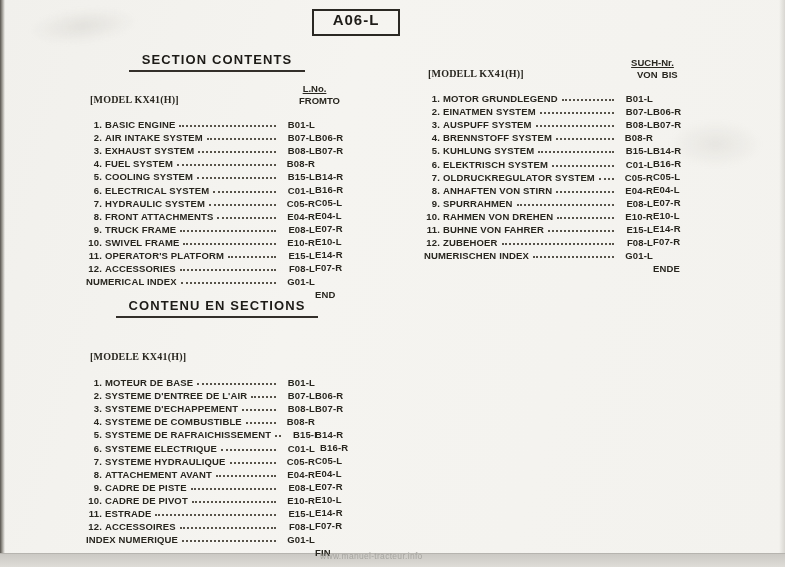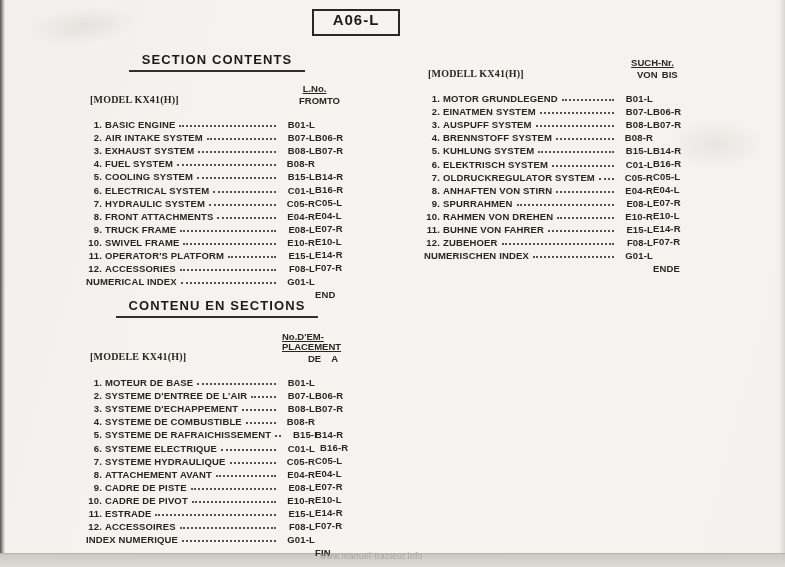--- a/index.html
+++ b/index.html
@@ -292,30 +292,20 @@
     <span class="to">ENDE</span>
   </div>
         </div>
   </section>
       <section class="toc toc-french">
     <div class="heading-wrap">
       <span class="heading">CONTENU EN SECTIONS</span>
     </div>
     <div class="band">
       <span class="model">[MODELE KX41(H)]</span>
-      <div class="unit">
-        <div class="unit-lines">
-              <div>No.D'EM-</div>
-              <div>PLACEMENT</div>
-            </div>
-        <div class="fromto">
-          <span class="hdr-from">DE</span>
-          <span class="hdr-to">A</span>
-        </div>
-      </div>
     </div>
     <div class="rows">
           <div class="row">
     <span class="num">1.</span>
     <span class="lbl">MOTEUR DE BASE</span>
     <span class="leader"></span>
     <span class="from">B01-L</span>
     <span class="to">B06-R</span>
   </div>
           <div class="row">

